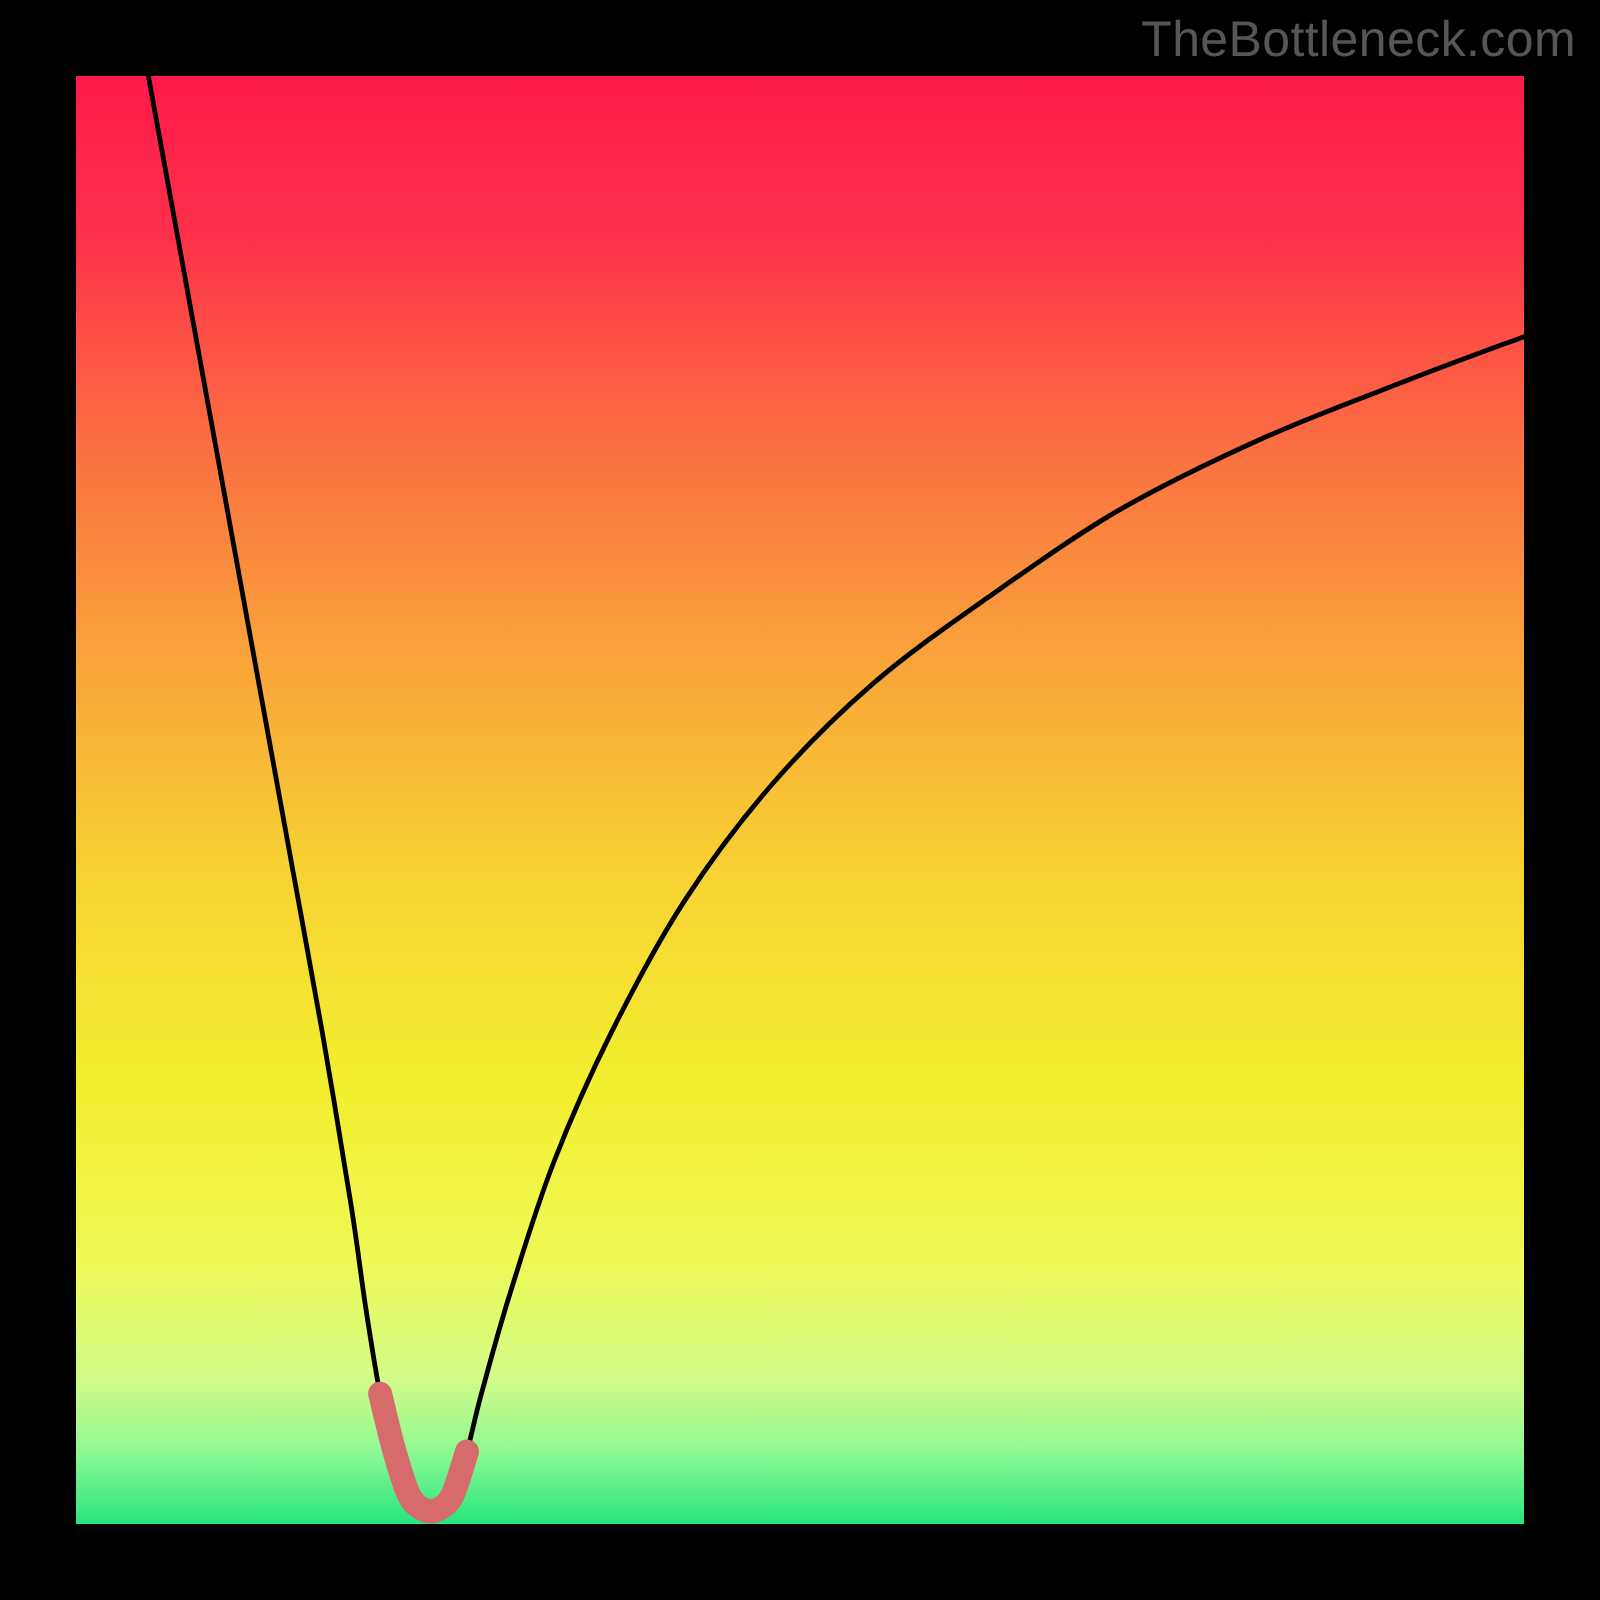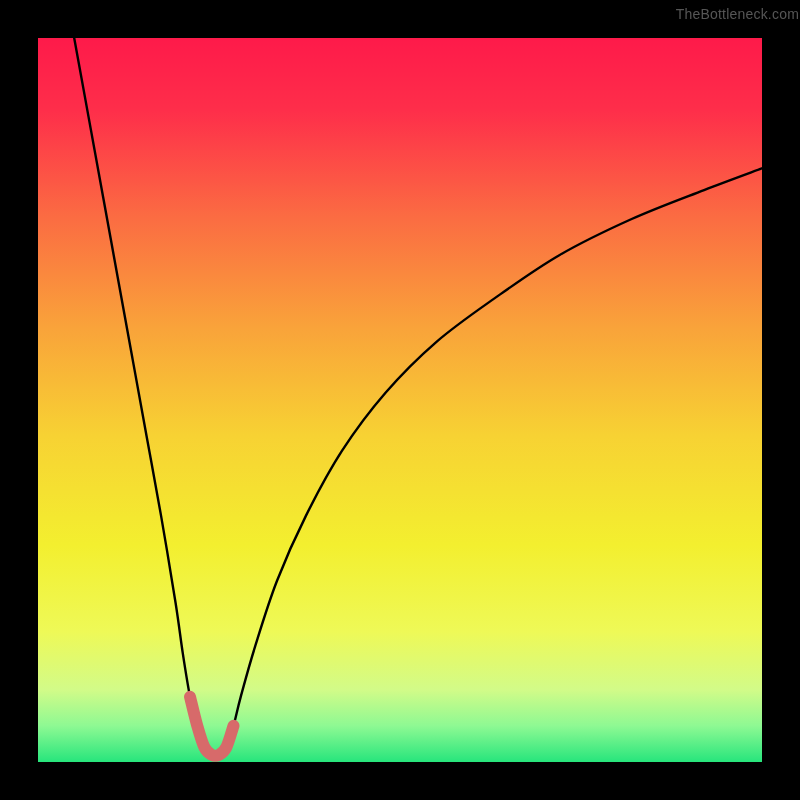--- a/index.html
+++ b/index.html
@@ -37,23 +37,23 @@
     position: absolute;
     left: 0;
     top: 0;
     width: 724px;
     height: 724px;
     overflow: visible;
   }
   .watermark {
     position: absolute;
     top: 6px;
-    right: 1px;
+    right: 12px;
     font-family: Arial, Helvetica, sans-serif;
-    font-size: 14px;
+    font-size: 25px;
     color: #565656;
     letter-spacing: 0.2px;
     font-weight: 500;
   }
 </style>
 </head>
 <body>
 
 <div class="frame">
   <div class="plot">

